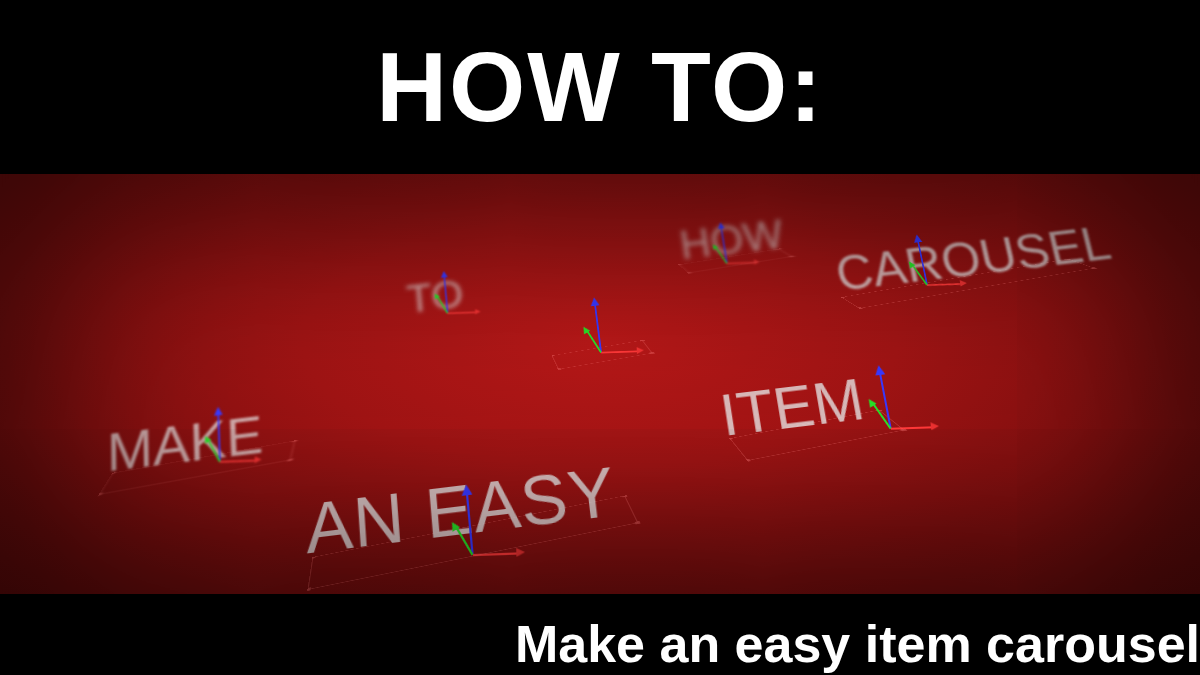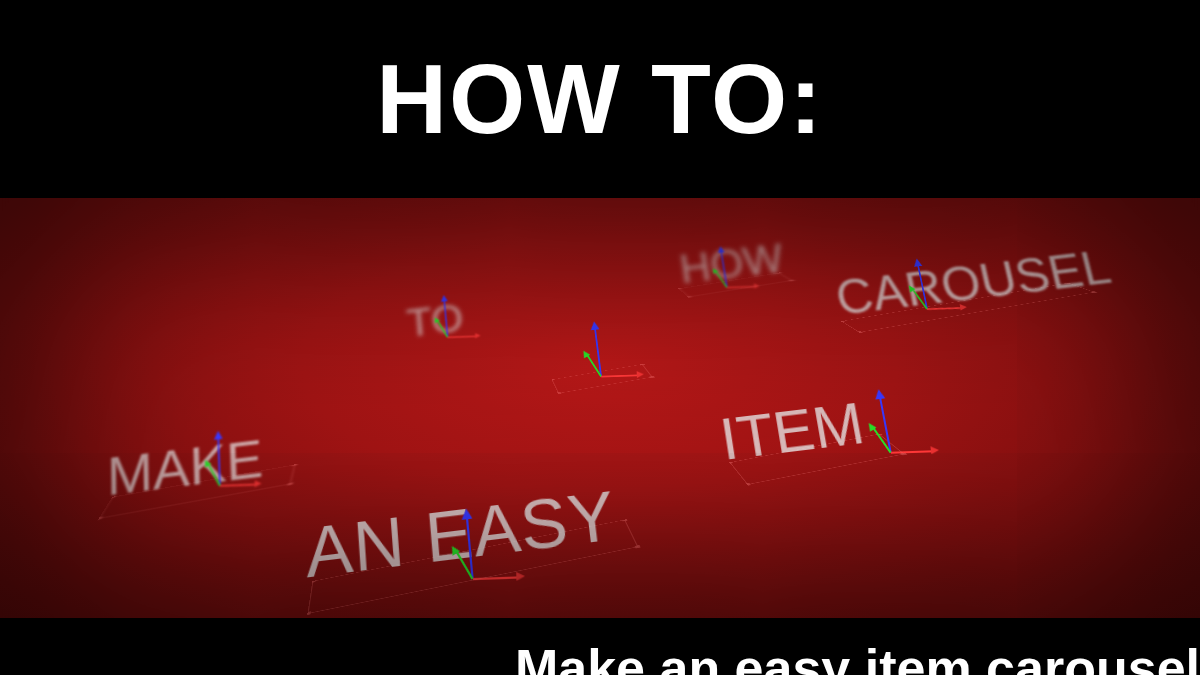--- a/index.html
+++ b/index.html
@@ -4,21 +4,21 @@
   <style>
     * { margin: 0; padding: 0; box-sizing: border-box; }
     body {
       width: 1200px;
       height: 675px;
       background: #000;
       font-family: Arial, Helvetica, sans-serif;
       overflow: hidden;
     }
     .header {
-      height: 198px;
+      height: 174px;
       display: flex;
       align-items: center;
       justify-content: center;
       background: #000;
       text-decoration: underline;
     }
     .header-text {
       color: #fff;
       font-weight: 900;
       font-size: 98px;

